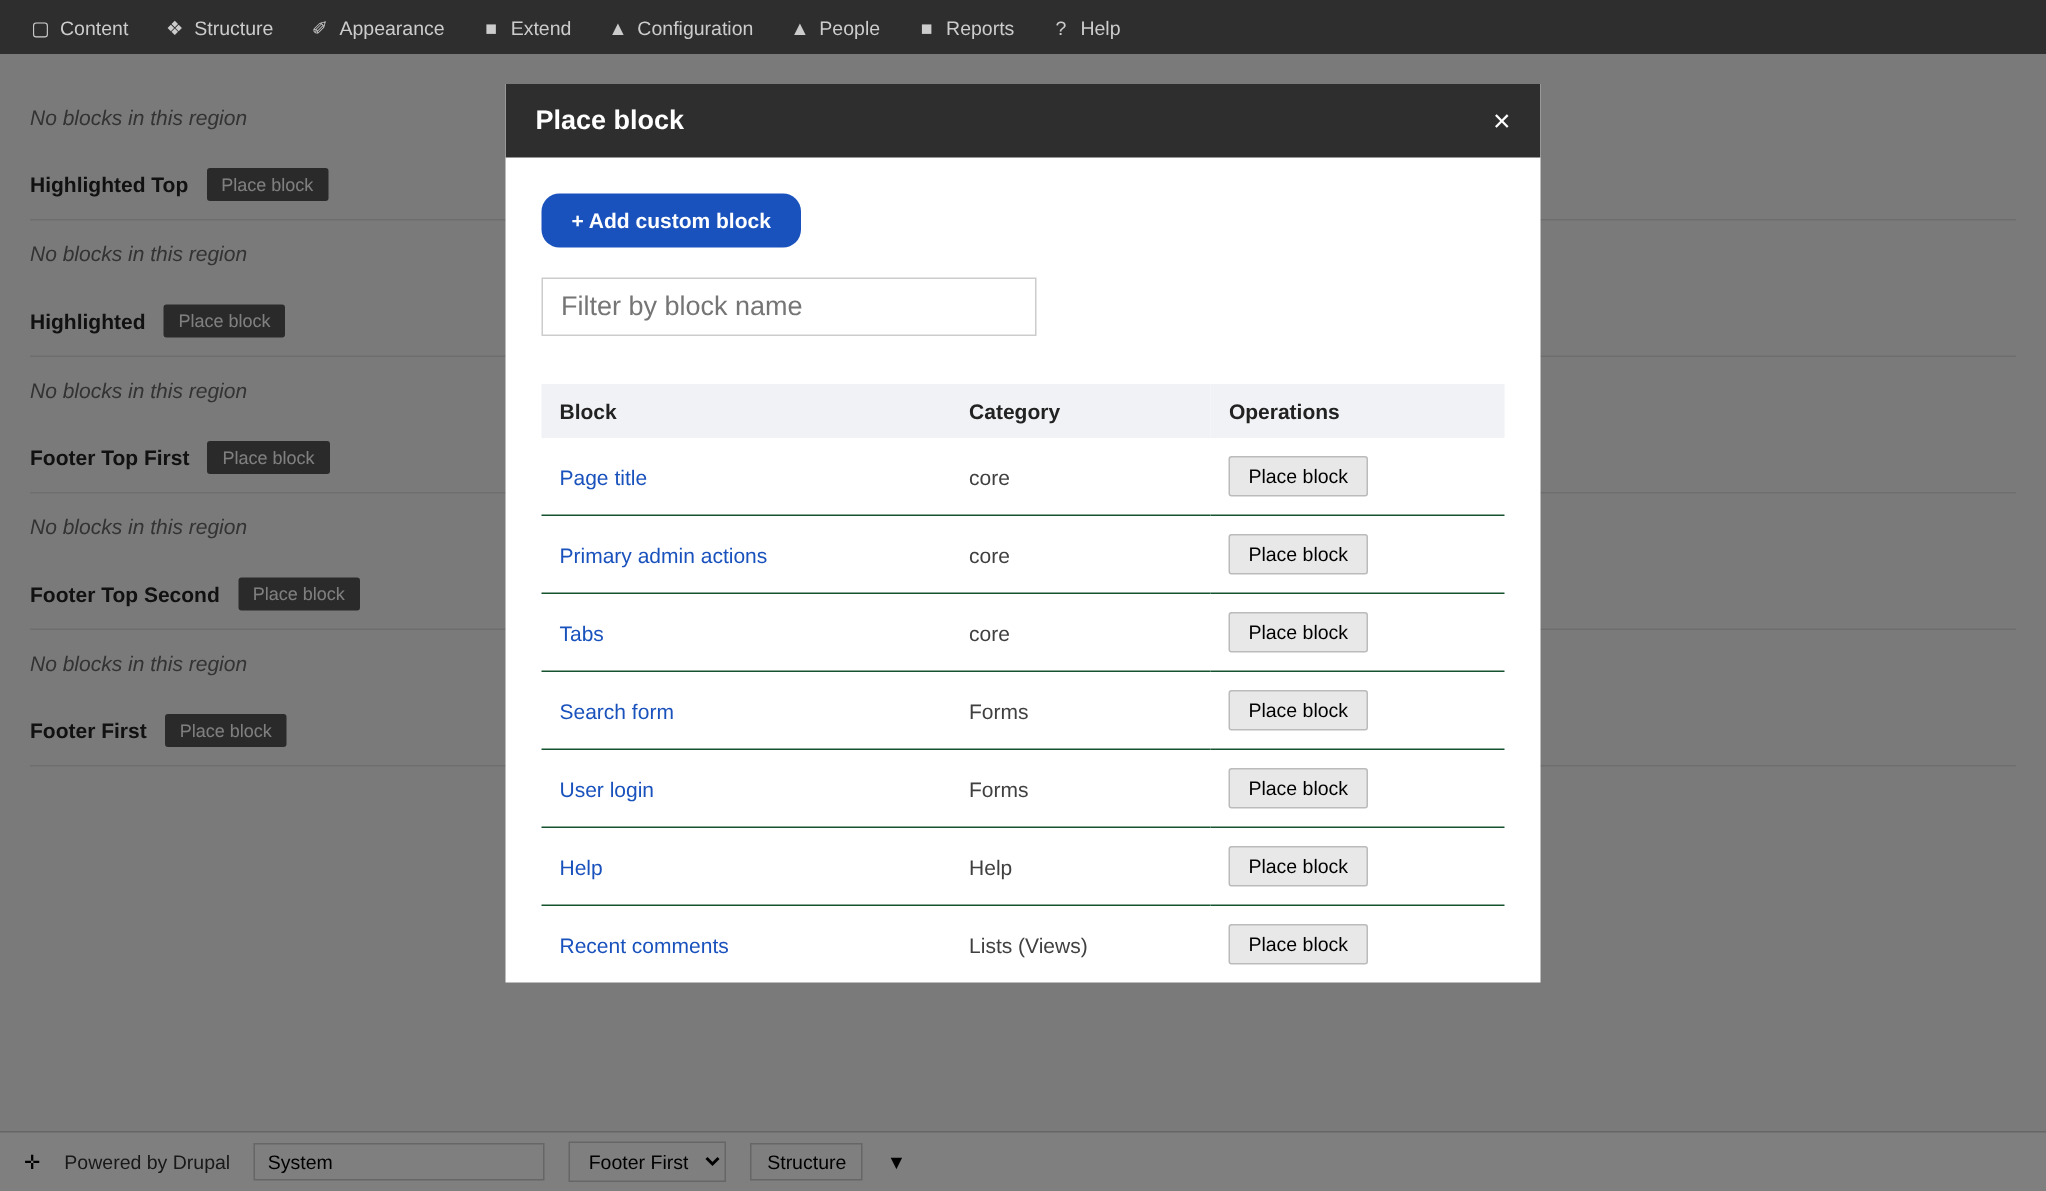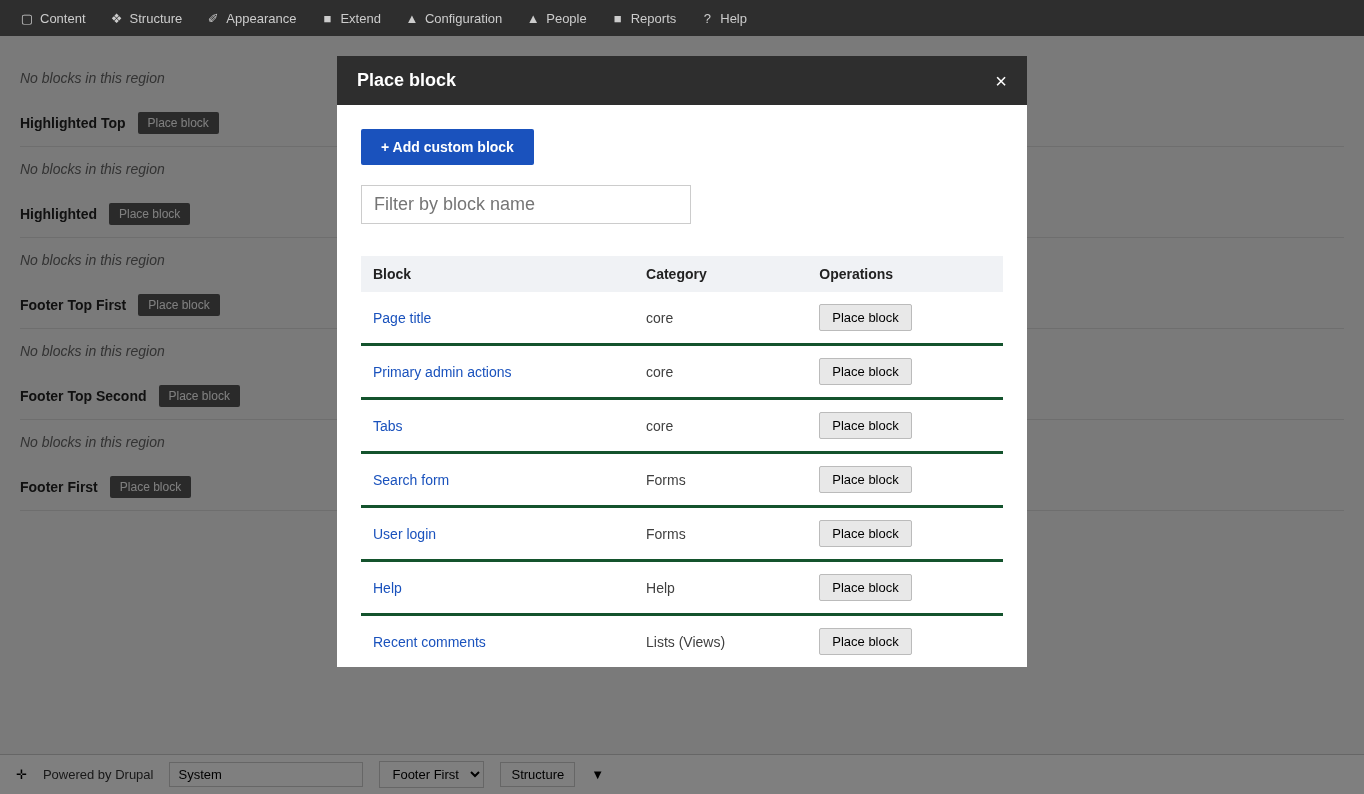--- a/index.html
+++ b/index.html
@@ -191,21 +191,21 @@
 
     .add-custom-btn {
       background: #1a52bd;
       color: #fff;
       border: none;
       padding: 10px 20px;
       font-size: 14px;
       font-weight: 600;
       cursor: pointer;
       margin-bottom: 20px;
-      border-radius: 2px;
+      border-radius: 12px;
     }
 
     .filter-input {
       width: 100%;
       max-width: 330px;
       border: 1px solid #ccc;
       padding: 8px 12px;
       font-size: 18px;
       color: #aaa;
       margin-bottom: 24px;
@@ -224,21 +224,21 @@
 
     .block-table th {
       text-align: left;
       padding: 10px 12px;
       font-weight: 700;
       font-size: 14px;
       color: #222;
     }
 
     .block-table tbody tr {
-      border-bottom: 3px solid #14532d;
+      border-bottom: 1px solid #14532d;
     }
 
     .block-table tbody tr:last-child {
       border-bottom: none;
     }
 
     .block-table td {
       padding: 12px 12px;
       font-size: 14px;
       vertical-align: middle;

